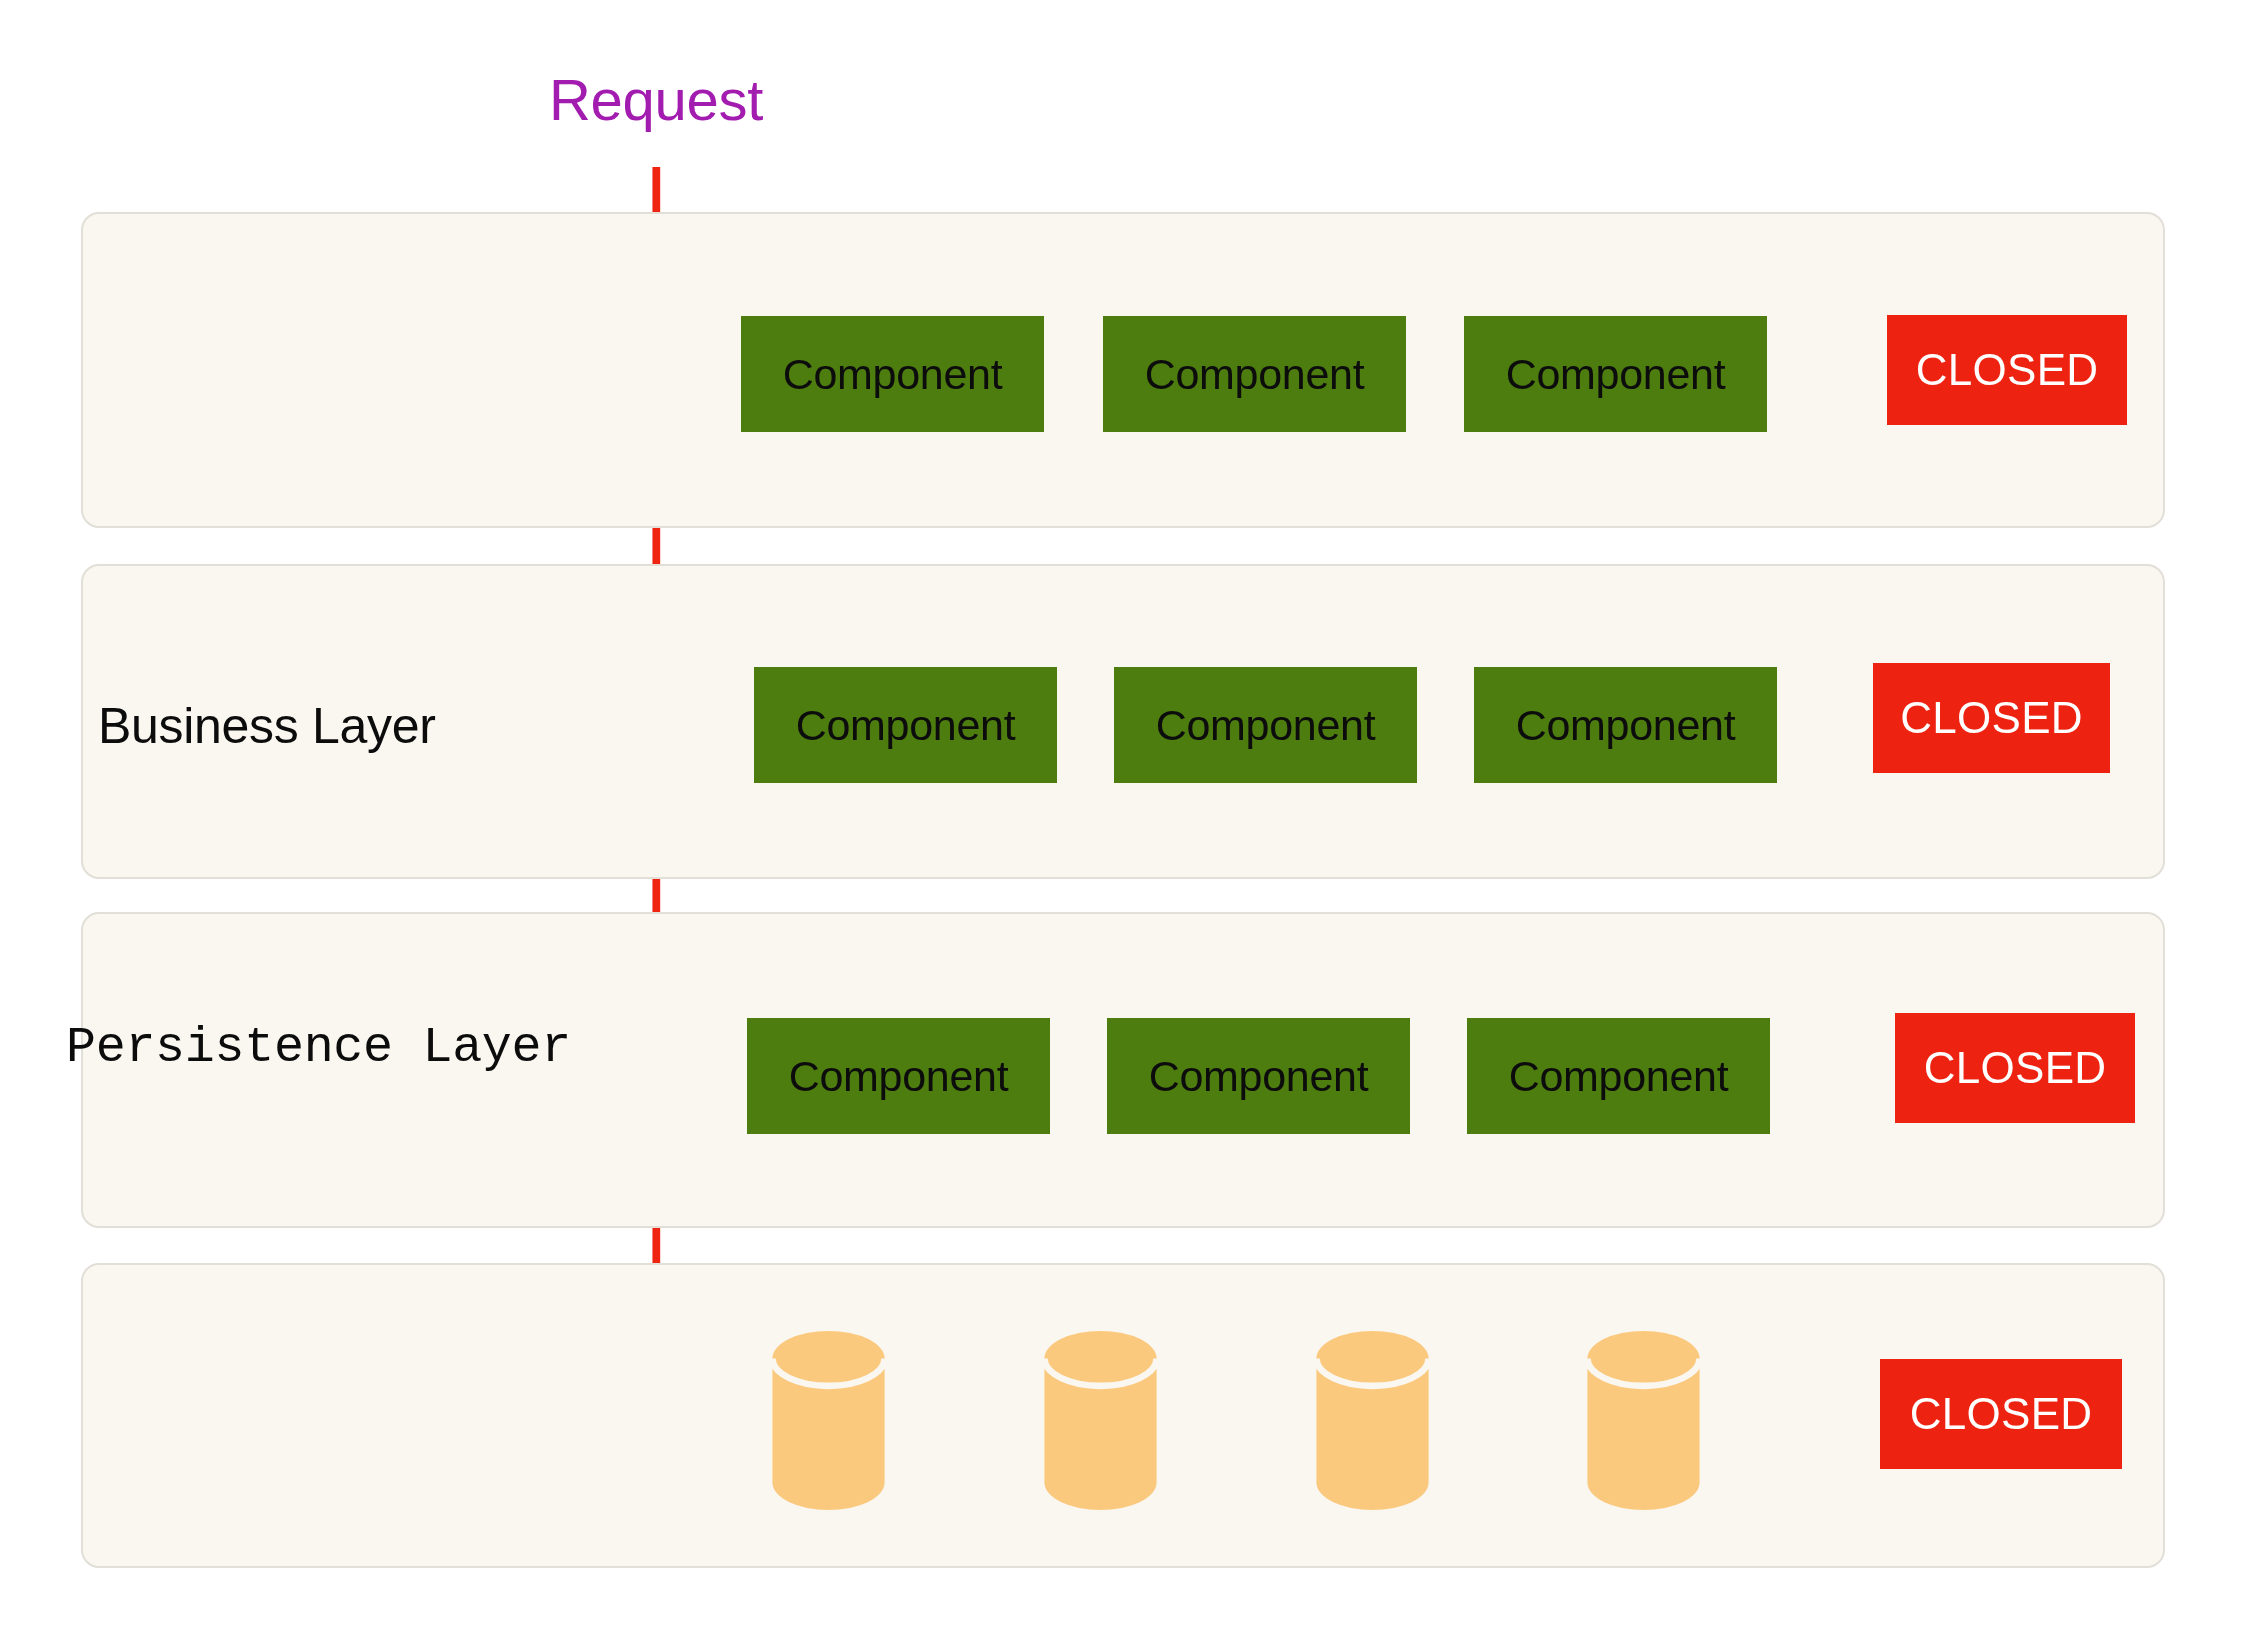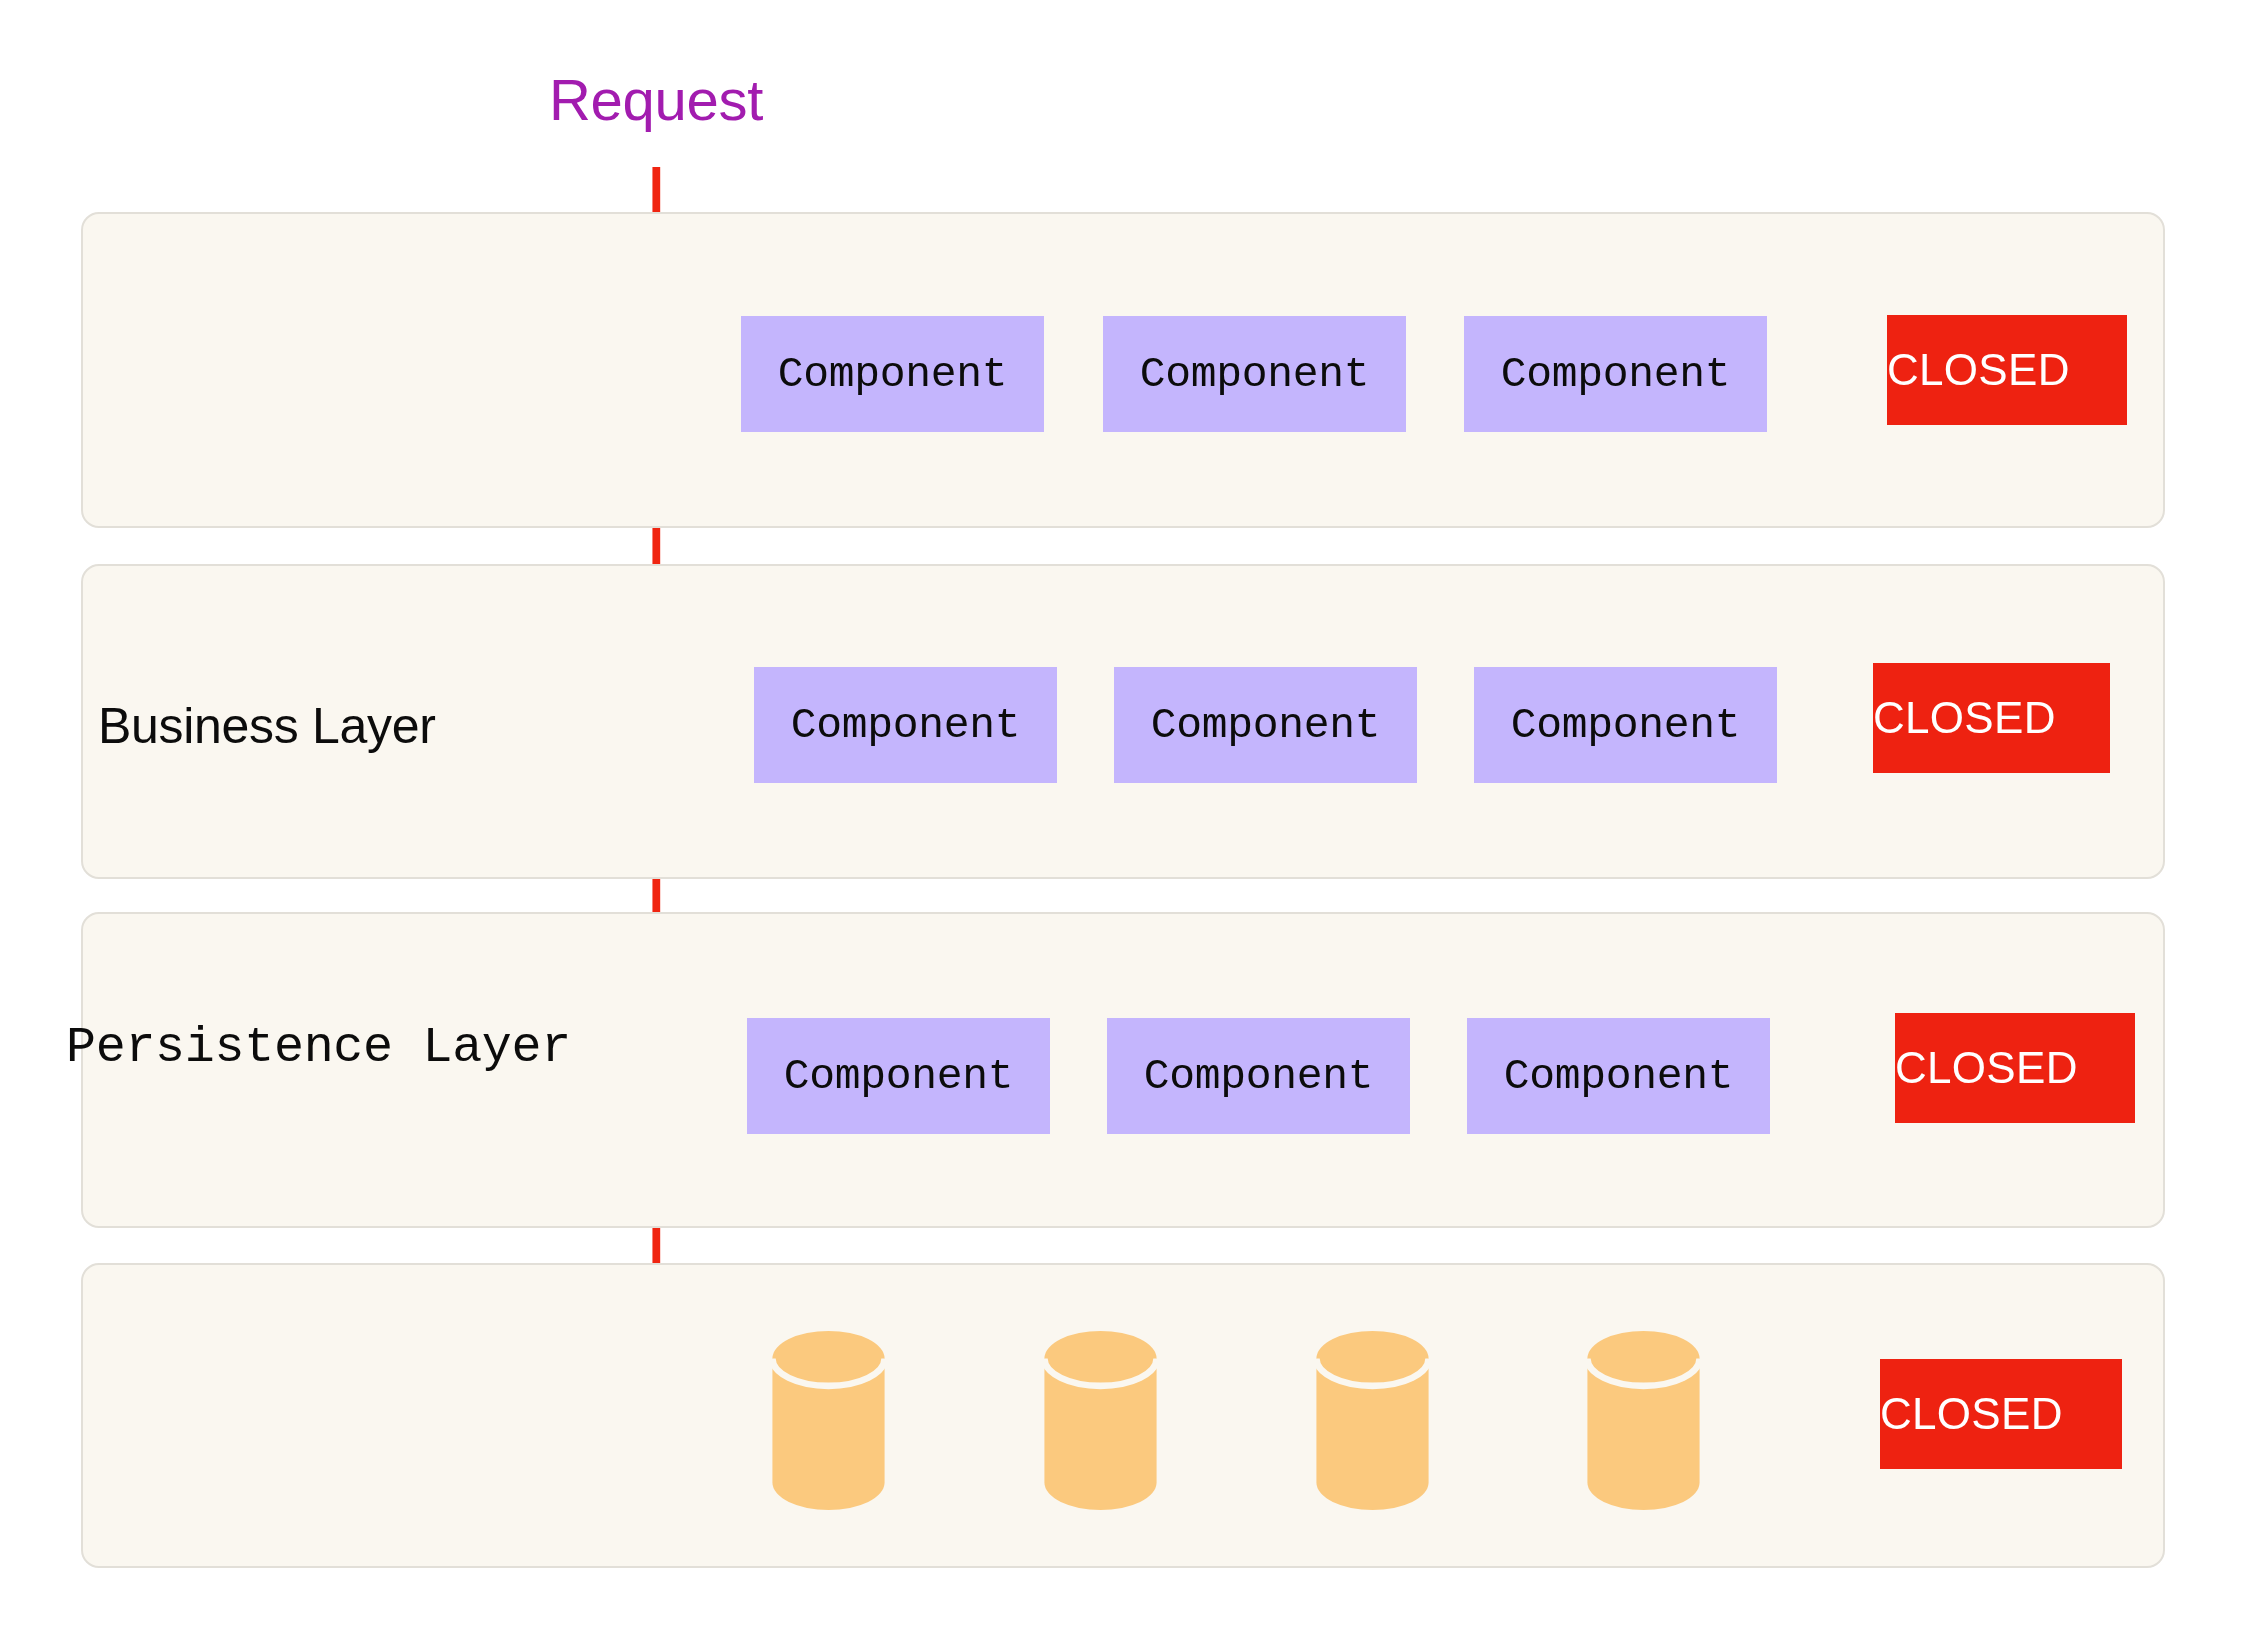--- a/index.html
+++ b/index.html
@@ -50,40 +50,40 @@
     left: 66px;
     font-size: 50px;
     color: #0c0c0c;
     letter-spacing: -0.3px;
     white-space: nowrap;
   }
 
   
   .component-box {
     position: absolute;
-    background: #c4b5fd;
+    background: #4d7c0f;
     display: flex;
     align-items: center;
     justify-content: center;
     box-sizing: border-box;
-    font-family: Liberation Mono, monospace;
   }
   .component-box .component-label {
     font-size: 43px;
     color: #0c0c0c;
     letter-spacing: -0.3px;
     white-space: nowrap;
   }
 
   
   .closed-badge {
     position: absolute;
     background: #ee2211;
     display: flex;
     align-items: center;
+    justify-content: center;
     box-sizing: border-box;
   }
   .closed-badge .closed-label {
     font-size: 44px;
     color: #ffffff;
     letter-spacing: 0.3px;
     white-space: nowrap;
   }
 
   

